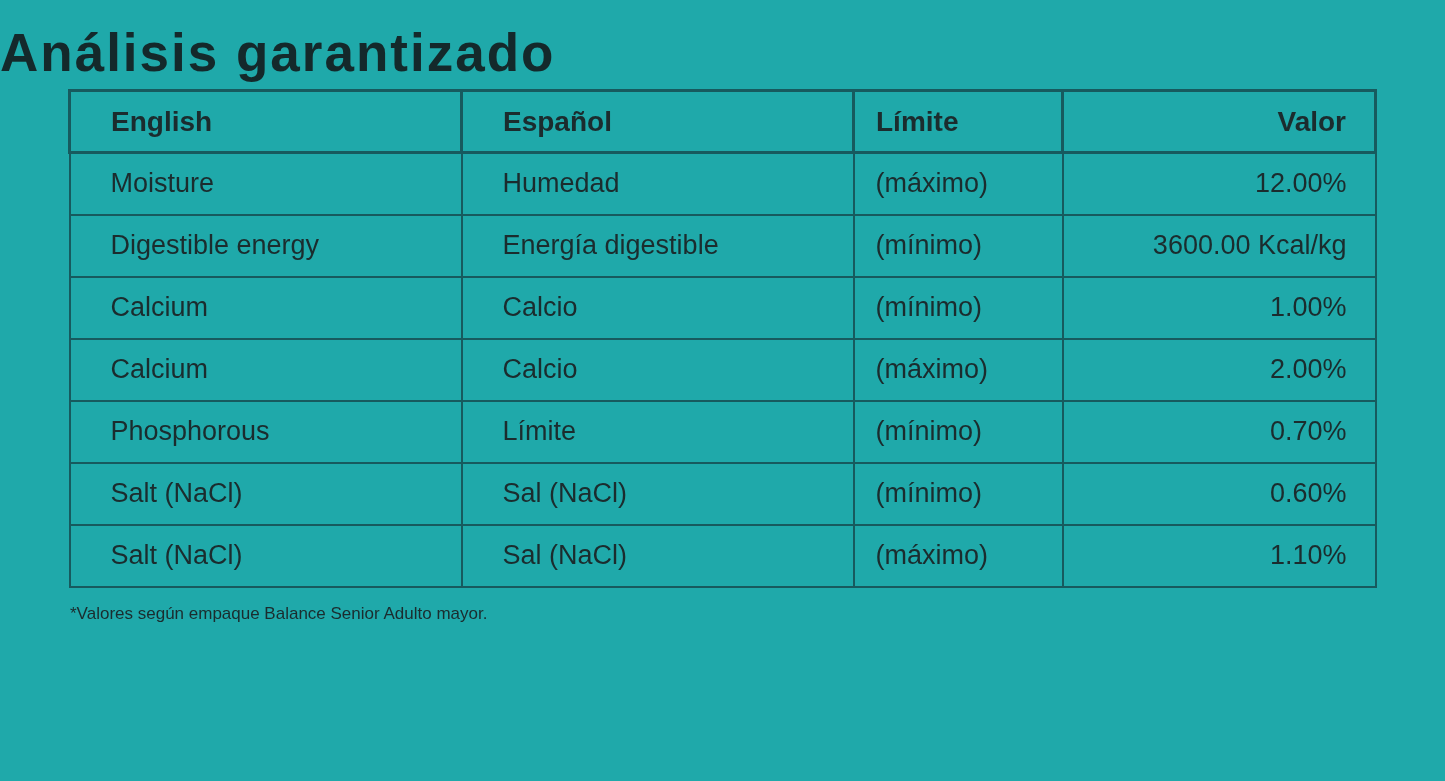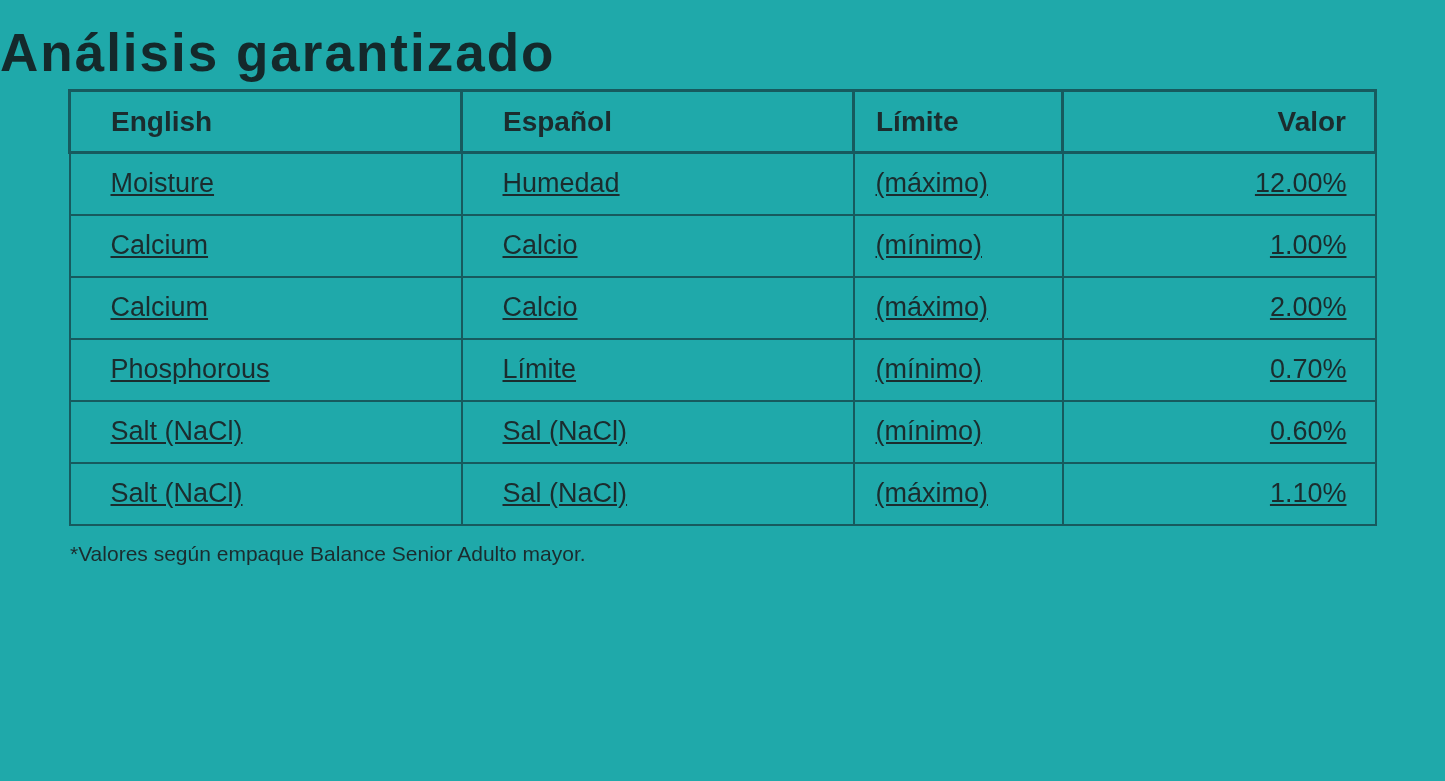--- a/index.html
+++ b/index.html
@@ -46,32 +46,31 @@
   }
   th{
     border:3px solid var(--line);
     font-size:28px;
     font-weight:700;
     padding-left:36px;
   }
   td{
     border:2px solid var(--line);
     font-weight:400;
-    text-decoration:underline;
   }
   th:nth-child(1), td:nth-child(1),
   th:nth-child(2), td:nth-child(2){ padding-left:40px; }
   th:nth-child(3), td:nth-child(3){ padding-left:21px; }
   th:nth-child(4), td:nth-child(4){
     text-align:right;
     padding-right:28px;
   }
   .footnote{
     margin:16px 0 0 70px;
-    font-size:21px;
+    font-size:17px;
     color:var(--text);
   }
 </style>
 </head>
 <body>
 
 <h1 class="page-title">Análisis garantizado</h1>
 
 <table class="analysis">
   <colgroup>
@@ -87,20 +86,26 @@
       <th>Límite</th>
       <th>Valor</th>
     </tr>
   </thead>
   <tbody>
       <tr>
         <td>Moisture</td>
         <td>Humedad</td>
         <td>(máximo)</td>
         <td>12.00%</td>
+      </tr>
+      <tr>
+        <td>Digestible energy</td>
+        <td>Energía digestible</td>
+        <td>(mínimo)</td>
+        <td>3600.00 Kcal/kg</td>
       </tr>
       <tr>
         <td>Calcium</td>
         <td>Calcio</td>
         <td>(mínimo)</td>
         <td>1.00%</td>
       </tr>
       <tr>
         <td>Calcium</td>
         <td>Calcio</td>

